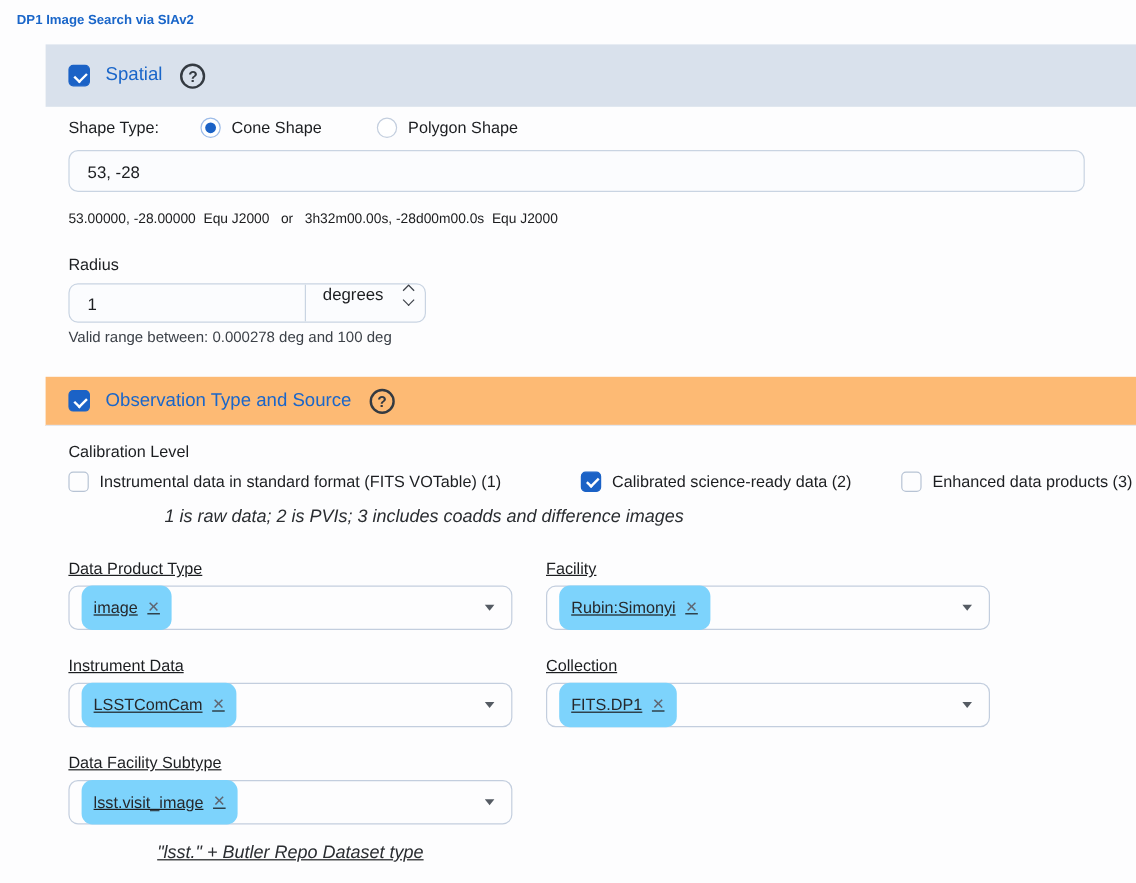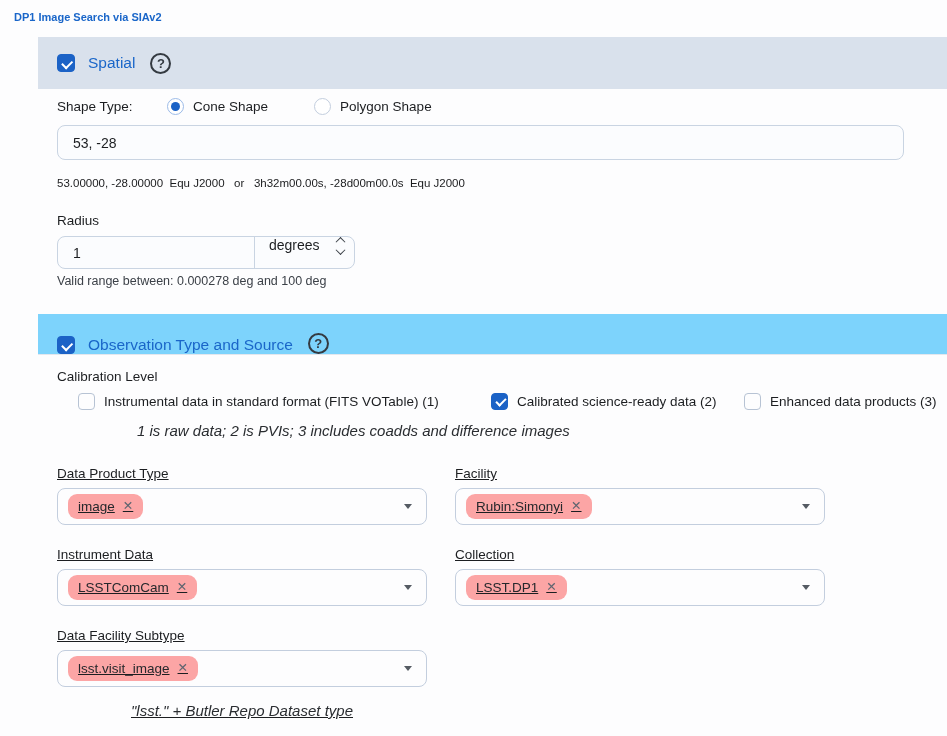--- a/index.html
+++ b/index.html
@@ -20,21 +20,21 @@
   
   .section-bar {
     margin-left:38px;
     height:52px;
     display:flex;
     align-items:center;
     padding-left:19px;
     gap:13px;
   }
   .bar-spatial { margin-top:14px; background:#d9e1ec; }
-  .bar-obs { background:#7dd3fc; border-bottom:1px solid #e3e7ee; height:41px;align-items:flex-end; }
+  .bar-obs { background:#fdba74; border-bottom:1px solid #e3e7ee; height:41px; }
   .section-title {
     font-size:15.5px;
     color:#1a66c9;
   }
   .help-icon {
     width:21px; height:21px;
     border:2px solid #343a41;
     border-radius:50%;
     display:flex; align-items:center; justify-content:center;
     font-size:13px; font-weight:700; color:#343a41;
@@ -155,23 +155,22 @@
     font-size:12.5px;
     color:#3c4148;
   }
   
   .spacer-before-obs { height:26px; }
   .calib-label { margin-top:14px; }
   .calib-row {
     margin-top:9px;
     display:flex;
     align-items:center;
-    gap:17px;
+    gap:31px;
     font-size:13.5px;
-    margin-left:21px;
   }
   .calib-item { display:flex; align-items:center; gap:9px; }
   .calib-item.w1 { width:396px; }
   .calib-item.w2 { width:236px; }
   .note-italic {
     font-style:italic;
     font-size:15px;
     color:#2a2d31;
   }
   .calib-note { margin-top:12px; margin-left:80px; }
@@ -191,23 +190,23 @@
     background:#fdfdfe;
     display:flex;
     align-items:center;
     padding:0 14px 0 10px;
     cursor:pointer;
   }
   .chip {
     display:flex;
     align-items:center;
     gap:8px;
-    background:#fca5a5;
+    background:#7dd3fc;
     border-radius:9px;
-    height:25px;
+    height:37px;
     padding:0 10px;
     font-size:13.5px;
     color:#26282c;
   }
   .chip-x {
     font-size:12.5px;
     color:#5f6570;
     cursor:pointer;
     line-height:1;
   }
@@ -328,21 +327,21 @@
         </span>
         <span class="spacer"></span>
         <span class="caret-down"></span>
       </div>
     </div>
 
     <div class="field">
       <div class="field-label">Collection</div>
       <div class="combobox">
         <span class="chip">
-          <span>LSST.DP1</span>
+          <span>FITS.DP1</span>
           <span class="chip-x">✕</span>
         </span>
         <span class="spacer"></span>
         <span class="caret-down"></span>
       </div>
     </div>
 
     <div class="field">
       <div class="field-label">Data Facility Subtype</div>
       <div class="combobox">

